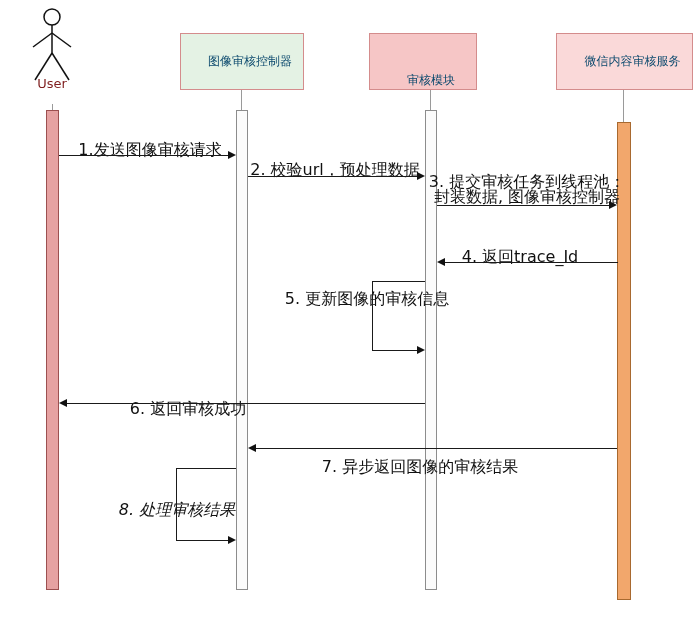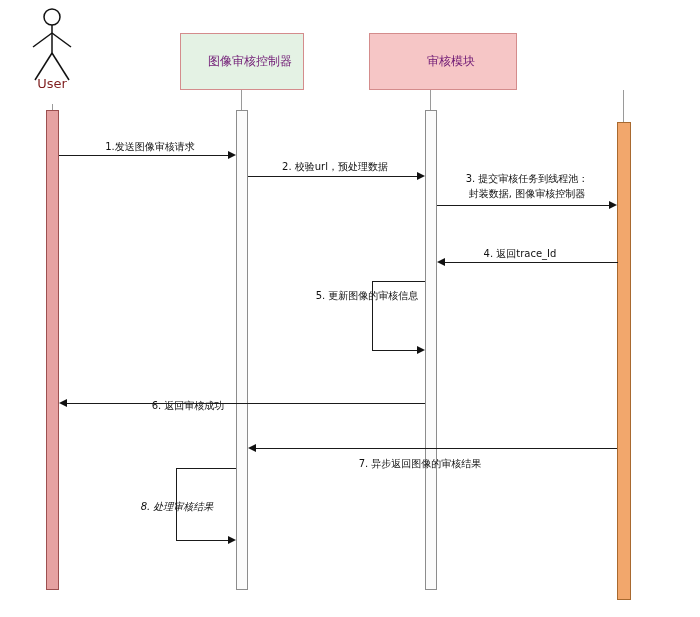--- a/index.html
+++ b/index.html
@@ -5,41 +5,41 @@
   html,body { margin:0; padding:0; background:#ffffff; }
   .canvas {
     position:relative; width:700px; height:617px; background:#ffffff;
     font-family:"DejaVu Sans","Liberation Sans",sans-serif; overflow:hidden;
     color:#111;
   }
   
   .pbox {
     position:absolute; top:33px; height:57px; box-sizing:border-box;
     display:flex; align-items:center; justify-content:center;
-    font-size:12px; color:#701a75; border:1px solid #d48c8c;padding-left:16px;
+    font-size:12px; color:#0c4a6e; border:1px solid #d48c8c;padding-left:16px;
   }
   .pbox-controller { left:180px; width:124px; background:#e4f2e4; }
-  .pbox-module     { left:369px; width:148px; background:#f6c6c6; }
+  .pbox-module     { left:369px; width:108px; background:#f6c6c6;align-items:flex-end; }
   .pbox-wechat     { left:556px; width:137px; background:#fad9d9; }
   
   .stub { position:absolute; width:0; border-left:1px solid #9a9a9a; }
   
   .bar { position:absolute; box-sizing:border-box; }
   .bar-user       { left:46px;  top:110px; width:13px; height:480px; background:#e6a2a2; border:1px solid #9c5050; }
   .bar-controller { left:236px; top:110px; width:12px; height:480px; background:#fbfbfb; border:1px solid #8c8c8c; }
   .bar-module     { left:425px; top:110px; width:12px; height:480px; background:#fbfbfb; border:1px solid #8c8c8c; }
   .bar-wechat     { left:617px; top:122px; width:14px; height:478px; background:#f2a76c; border:1px solid #a8692f; }
   
   .hline { position:absolute; height:0; border-top:1px solid #1a1a1a; }
   .vline { position:absolute; width:0;  border-left:1px solid #1a1a1a; }
   .arr   { position:absolute; width:0; height:0; border-top:4px solid transparent; border-bottom:4px solid transparent; }
   .arr-r { border-left:8px solid #111; }
   .arr-l { border-right:8px solid #111; }
   .mlabel {
-    position:absolute; font-size:10px; color:#111;
+    position:absolute; font-size:16px; color:#111;
     white-space:nowrap; transform:translateX(-50%);
   }
   .actor-label {
     position:absolute; left:52px; top:76px; transform:translateX(-50%);
     font-size:13px; color:#7f1d1d;
   }
   .actor-svg { position:absolute; left:24px; top:6px; }
 </style>
 </head>
 <body>
@@ -54,20 +54,23 @@
     <line x1="28" y1="47" x2="11" y2="74" stroke="#111" stroke-width="1.5"></line>
     <line x1="28" y1="47" x2="45" y2="74" stroke="#111" stroke-width="1.5"></line>
   </svg>
   <div class="actor-label">User</div>
 
   <div class="pbox pbox-controller">
     <span>图像审核控制器</span>
   </div>
   <div class="pbox pbox-module">
     <span>审核模块</span>
+  </div>
+  <div class="pbox pbox-wechat">
+    <span>微信内容审核服务</span>
   </div>
 
   <div class="stub" style="left:52px;  top:104px; height:6px;"></div>
   <div class="stub" style="left:241px; top:90px;  height:20px;"></div>
   <div class="stub" style="left:430px; top:90px;  height:20px;"></div>
   <div class="stub" style="left:623px; top:90px;  height:32px;"></div>
 
   <div class="bar bar-user"></div>
   <div class="bar bar-controller"></div>
   <div class="bar bar-module"></div>

